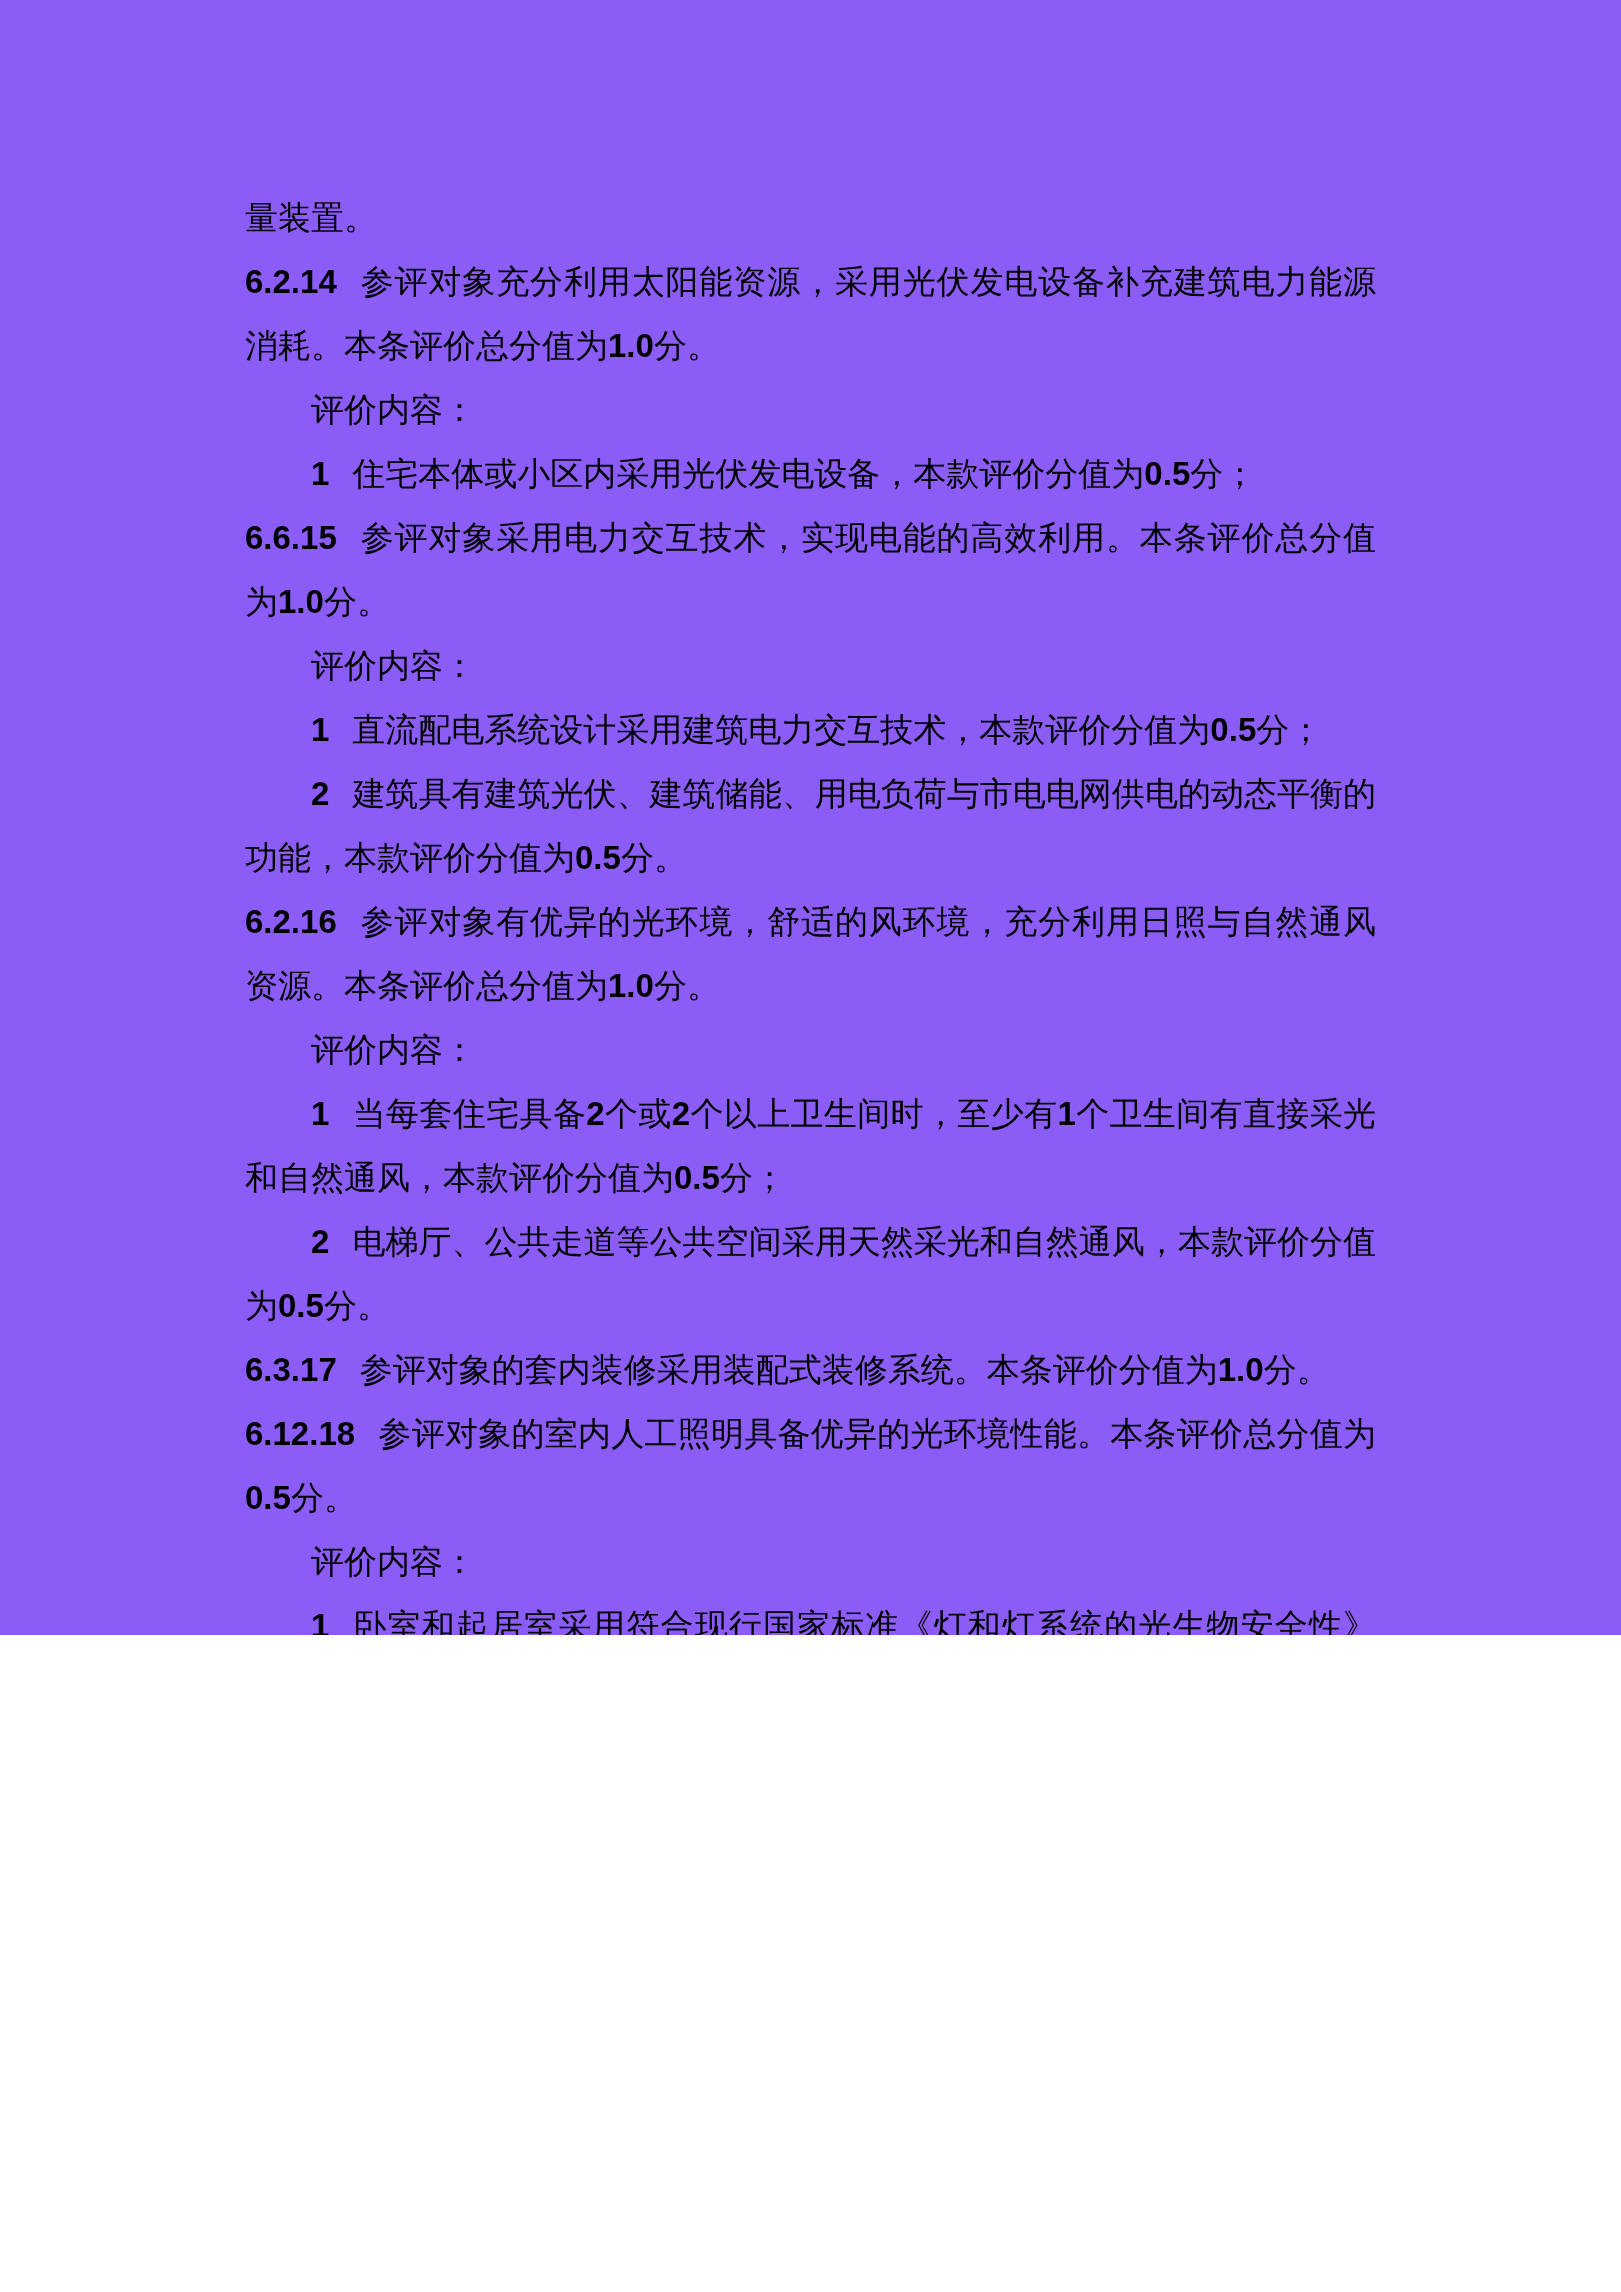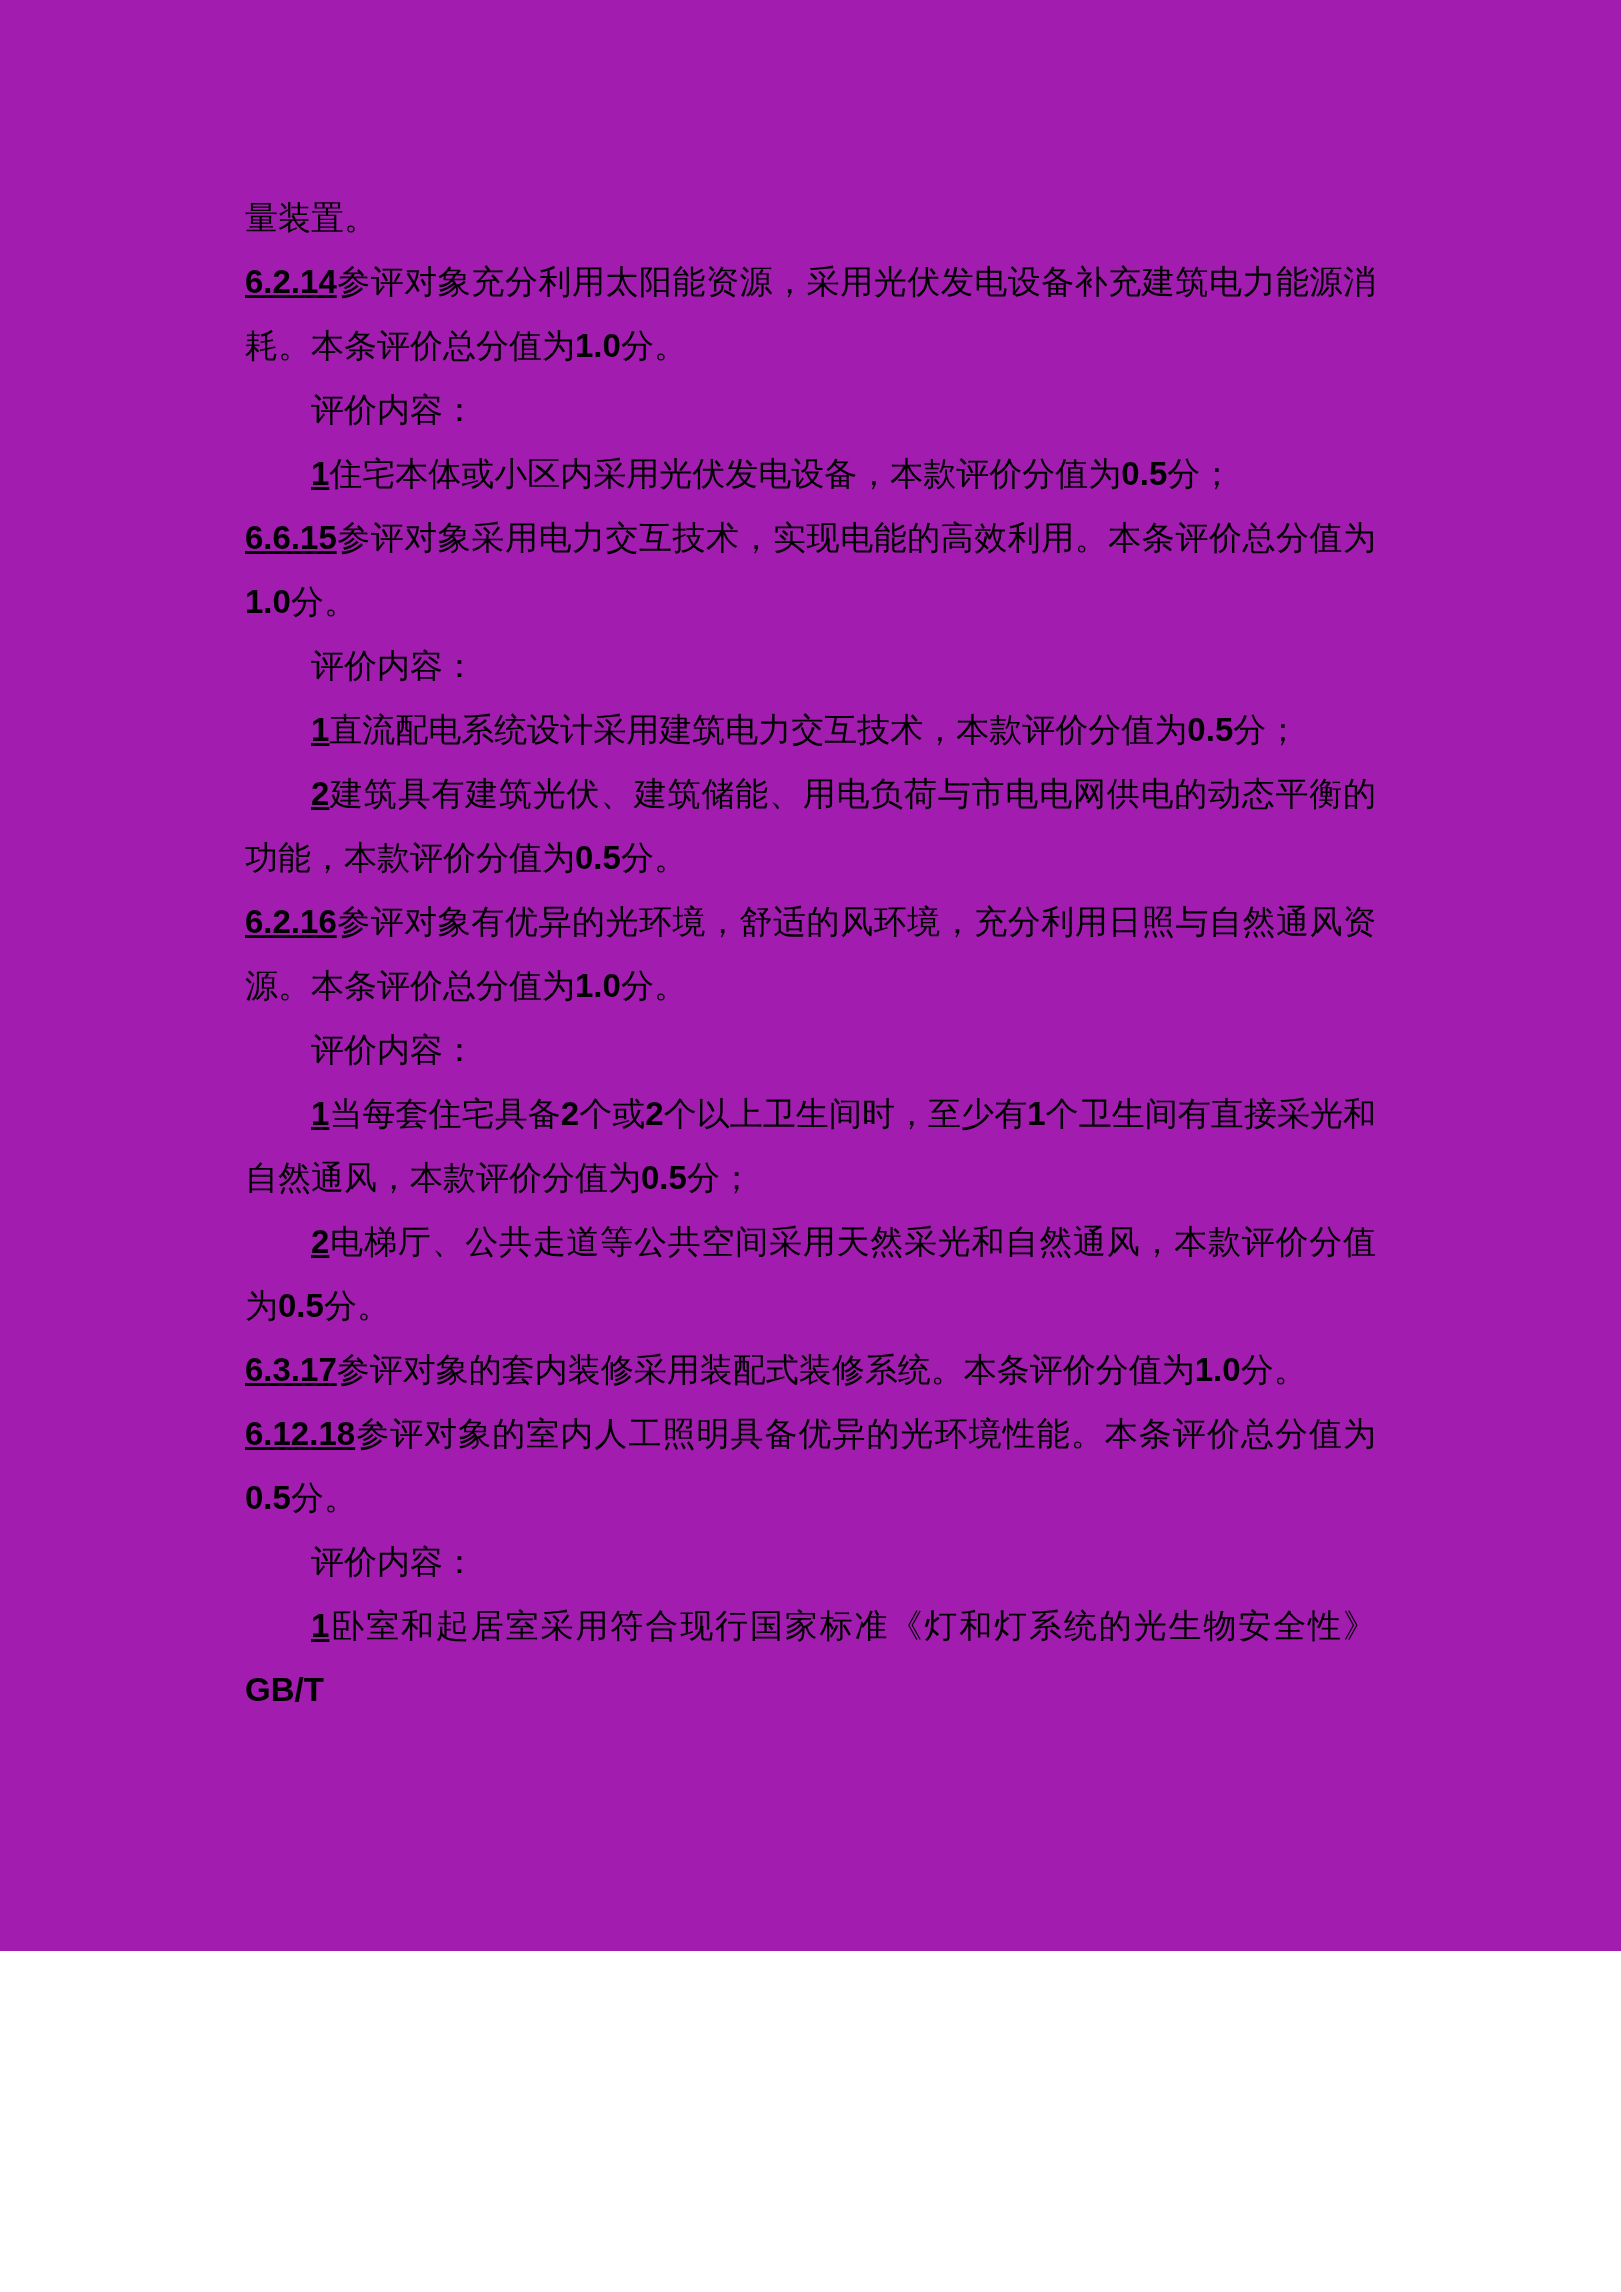--- a/index.html
+++ b/index.html
@@ -1,20 +1,20 @@
 <!DOCTYPE html>
 <html><head>
 <meta charset="utf-8">
 <style>
   html, body { margin: 0; padding: 0; }
   .page {
     position: relative;
     width: 1621px;
-    height: 1951px;
-    background: #a21caf;
+    height: 1635px;
+    background: #8b5cf6;
     color: #000000;
     font-family: "Liberation Serif", "DejaVu Serif", serif;
     overflow: hidden;
   }
   .content {
     position: absolute;
     left: 245px;
     top: 186px;
     width: 1131px;
   }
@@ -23,21 +23,21 @@
     font-size: 33px;
     line-height: 64px;
     text-align: justify;
   }
   p.sub, p.item, p.ipara { text-indent: 2em; }
   p.body, p.clause { text-indent: 0; }
   .num, .lat {
     font-family: "Liberation Sans", "DejaVu Sans", sans-serif;
     font-weight: bold;
   }
-  .num { margin-right: 0; text-decoration: underline; }
+  .num { margin-right: 23px; }
   p.heading {
     text-align: center;
     text-indent: 0;
     font-weight: bold;
     margin: 41px 0 44px 0;
   }
   .footer {
     position: absolute;
     left: 0;
     top: 2103px;

